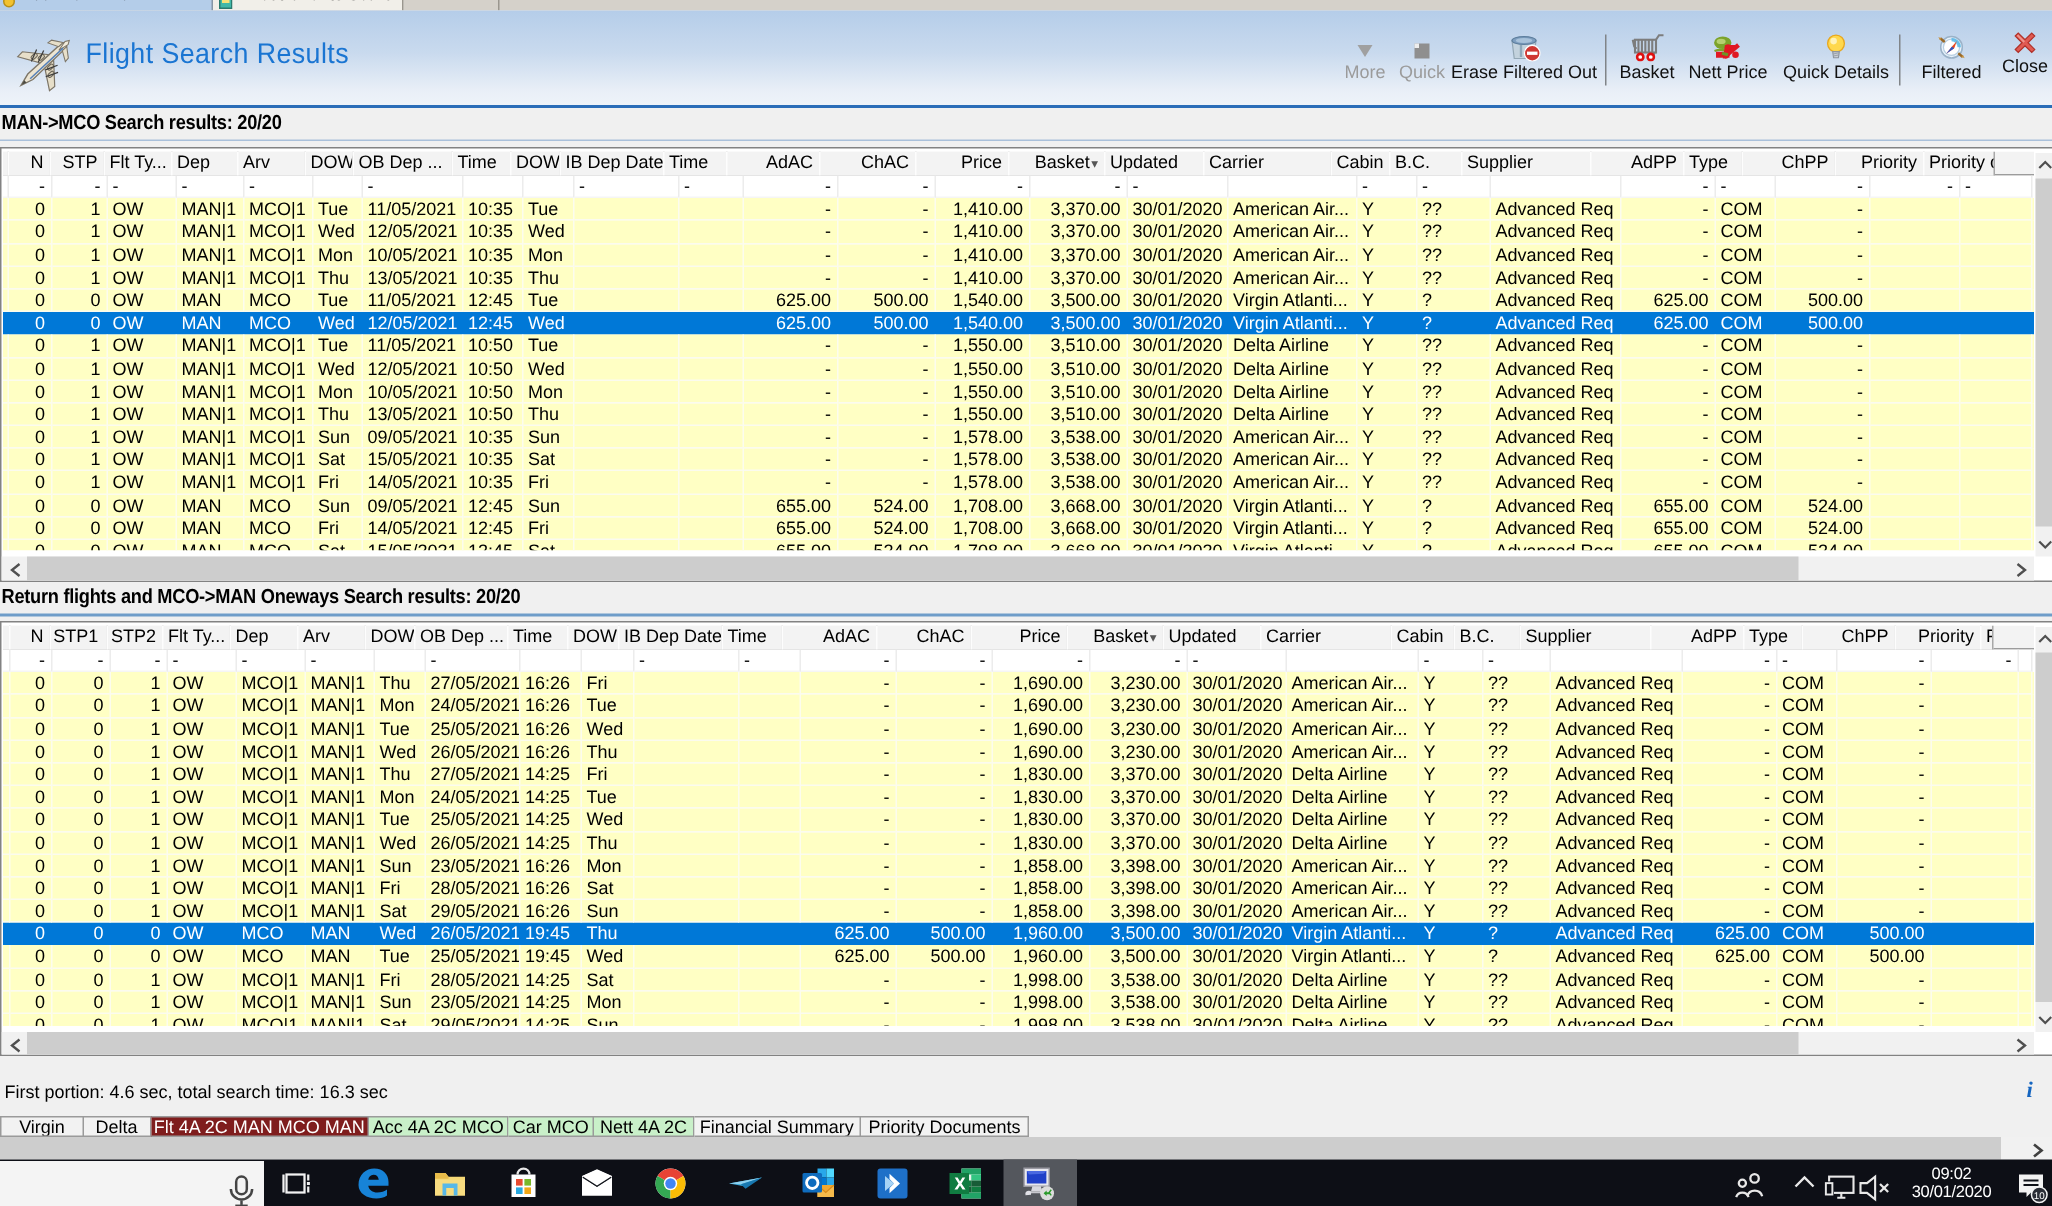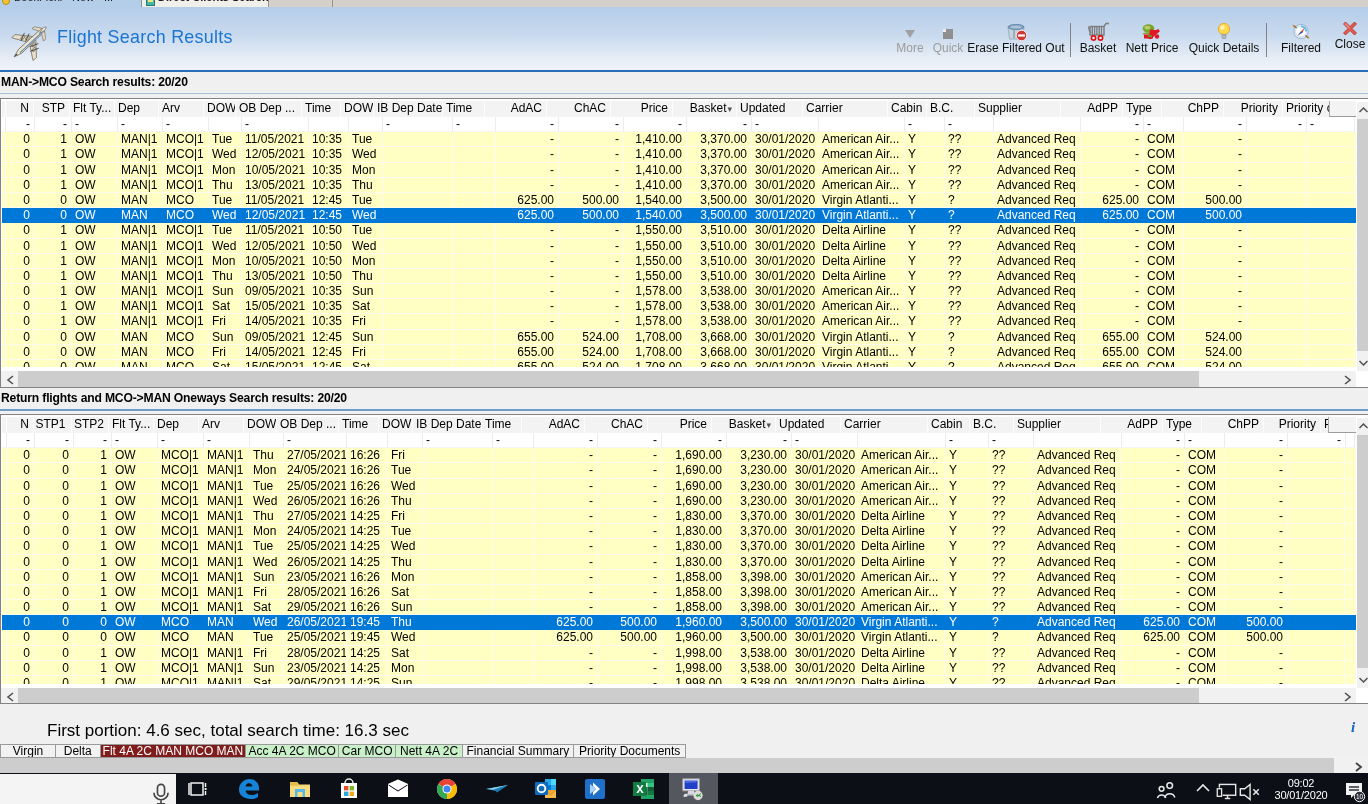--- a/index.html
+++ b/index.html
@@ -30,21 +30,21 @@
 .c{flex:none;height:15.2px;line-height:15px;font-size:12px;overflow:hidden;white-space:nowrap;border-right:1px solid rgba(252,252,240,.95);border-bottom:1px solid #fbfbef;}
 .filter .c{border-right:1px solid #ececec;border-bottom:1px solid #f5f5f5;}
 .sel .c{border-right:1px solid rgba(255,255,255,0);border-bottom:none;}
 
 .hscroll{position:absolute;left:0;width:1355px;height:17.5px;background:#f1f1f1;}
 .hthumb{position:absolute;left:17px;top:0;width:1181px;height:17.5px;background:#cdcdcd;}
 .vscroll{position:absolute;left:1355.5px;width:12.5px;background:#f1f1f1;}
 .vthumb{position:absolute;left:0;width:12.5px;background:#cdcdcd;}
 .arr{position:absolute;color:#555;}
 
-#status{left:3px;top:721px;font-size:17px;color:#000;margin-left:44px;}
+#status{left:3px;top:721px;font-size:12px;color:#000;}
 #infoi{left:1351px;top:719px;font-size:15px;font-weight:bold;font-style:italic;color:#1565c0;font-family:"Liberation Serif",serif;}
 
 #btabs{left:0;top:744px;width:1368px;height:14px;background:#f0f0f0;display:flex;}
 .btab{flex:none;height:14px;border:1px solid #9a9a9a;border-left:none;background:#f2f2f2;font-size:12px;color:#000;text-align:center;overflow:hidden;white-space:nowrap;line-height:13px;}
 .btab:first-child{border-left:1px solid #9a9a9a;}
 .btab.on{background:#7f1d1d;color:#fff;}
 .btab.grn{background:#c9f0c9;}
 #tabscroll{left:0;top:758px;width:1368px;height:14.5px;background:#f1f1f1;}
 #tabthumb{position:absolute;left:0;top:0;width:1334px;height:14.5px;background:#cdcdcd;}
 

